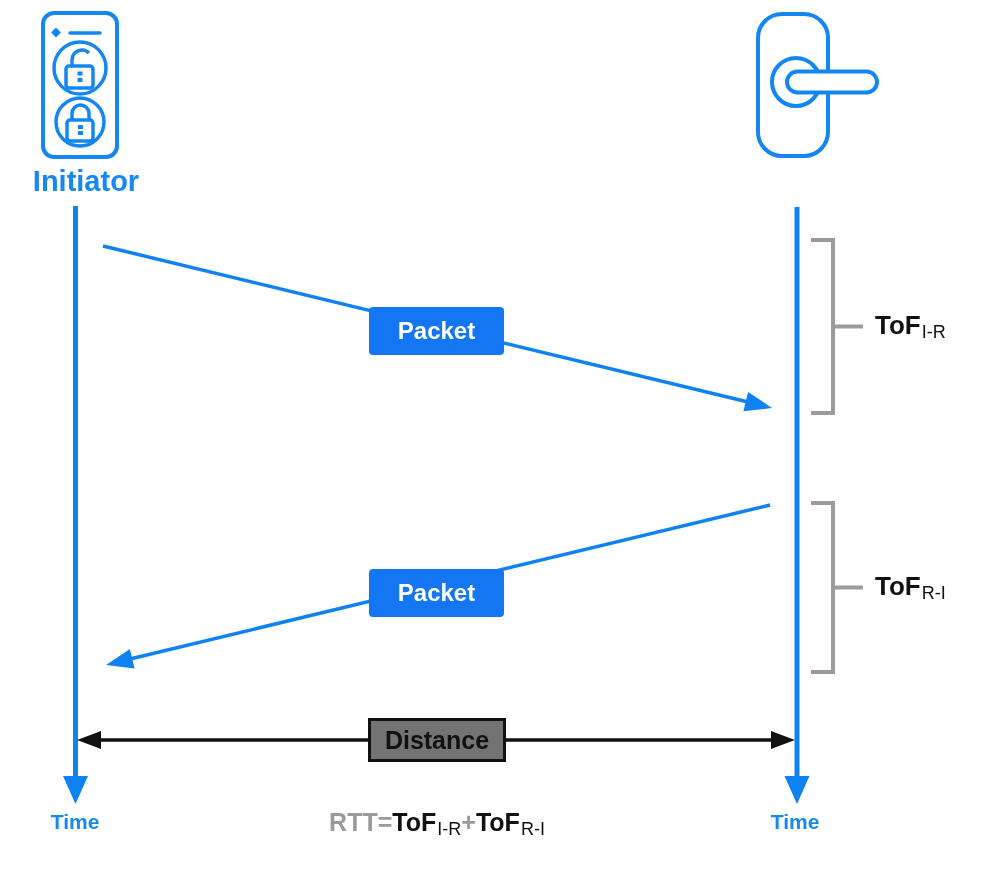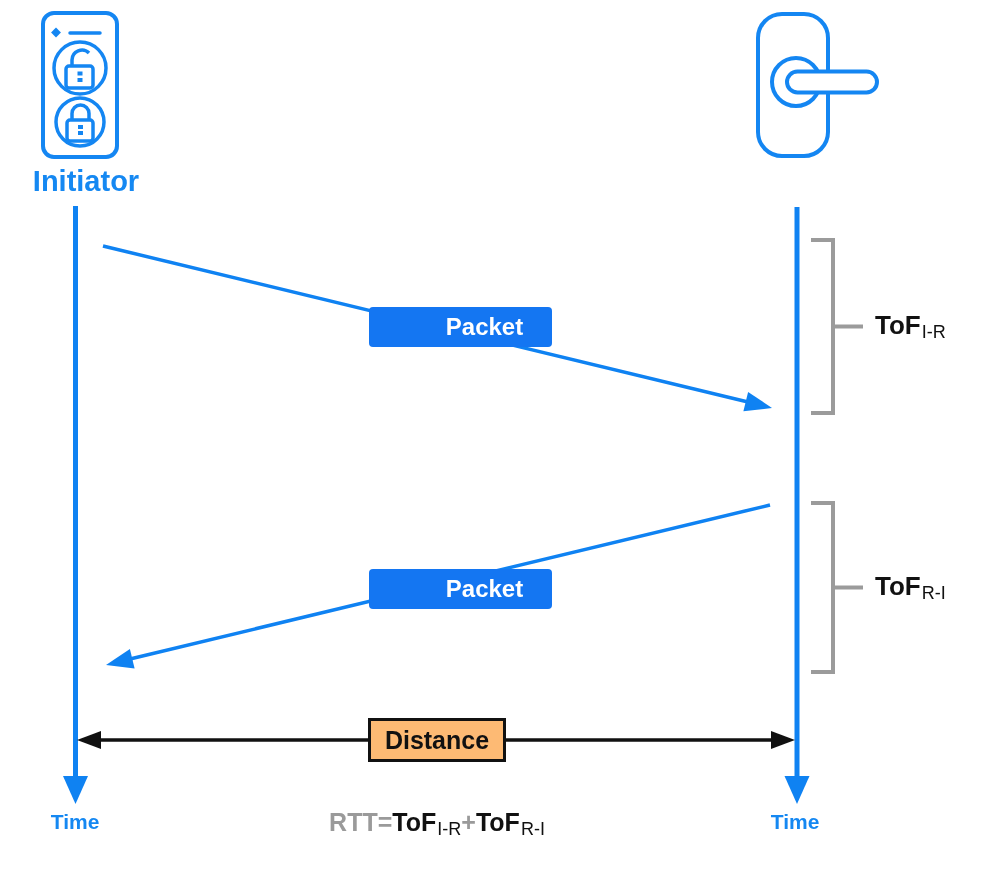--- a/index.html
+++ b/index.html
@@ -10,33 +10,33 @@
   .layer { position:absolute; left:0; top:0; }
   .blue-label {
     position:absolute; transform:translateX(-50%);
     color:#1588F2; font-weight:bold; font-size:29px; white-space:nowrap;
   }
   .time-label {
     position:absolute; transform:translateX(-50%);
     color:#1588F2; font-weight:bold; font-size:21px; white-space:nowrap;
   }
   .packet-box {
-    position:absolute; width:135px; height:40px; background:#1476F2;
+    position:absolute; width:135px; height:48px; background:#1476F2;
     border-radius:4px; display:flex; align-items:center; justify-content:center;
-    color:#ffffff; font-weight:bold; font-size:24px;padding-left:48px;
+    color:#ffffff; font-weight:bold; font-size:24px;
   }
   .tof-label {
     position:absolute; color:#111111; font-weight:bold; font-size:26px; white-space:nowrap;
   }
   .sub {
     font-size:18px; font-weight:normal; position:relative; top:4px; margin-left:1px;
   }
   .distance-box {
     position:absolute; left:368px; top:718px; width:138px; height:44px;
-    background:#fdba74; border:3px solid #111111; box-sizing:border-box;
+    background:#737373; border:3px solid #111111; box-sizing:border-box;
     display:flex; align-items:center; justify-content:center;
     color:#111111; font-weight:bold; font-size:25px;
   }
   .formula {
     position:absolute; left:437px; top:808px; transform:translateX(-50%);
     display:flex; align-items:baseline; 
     font-size:25px; font-weight:bold; color:#111111; white-space:nowrap;
   }
   .formula .gray { color:#9A9A9A; }
 </style>

